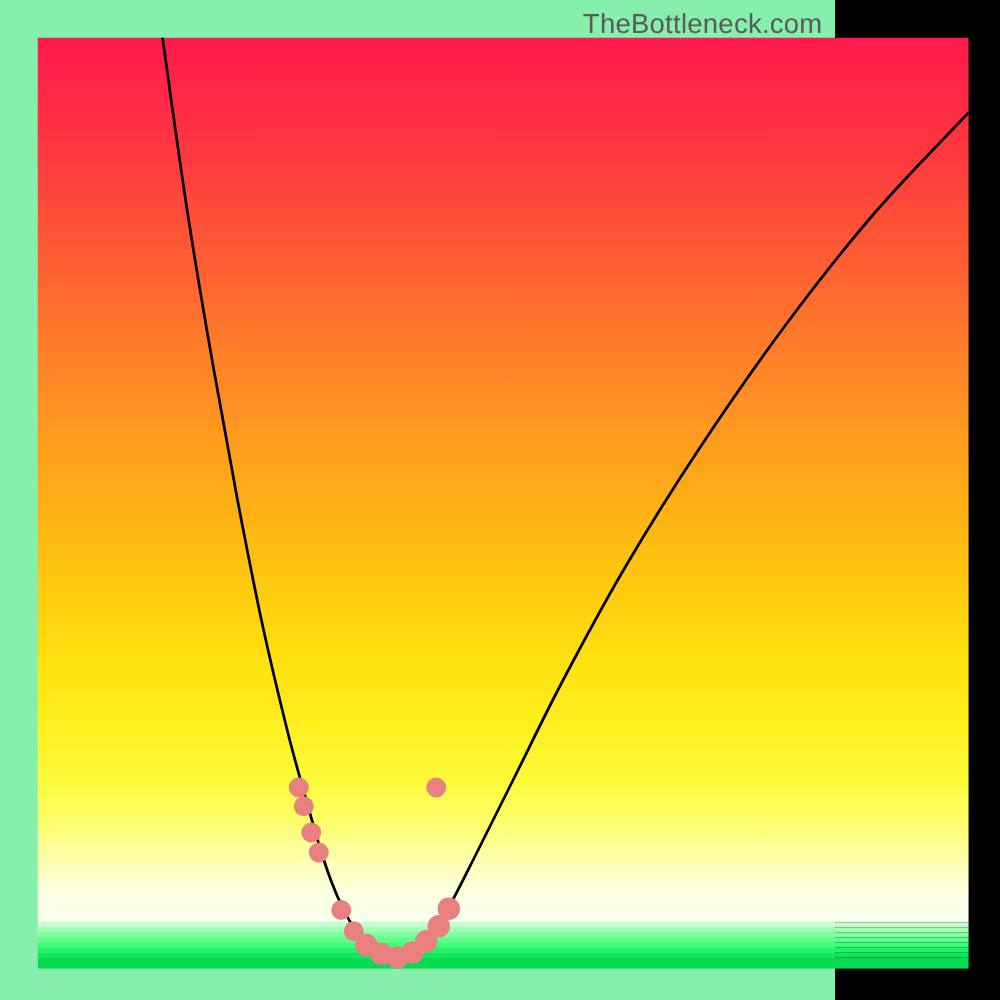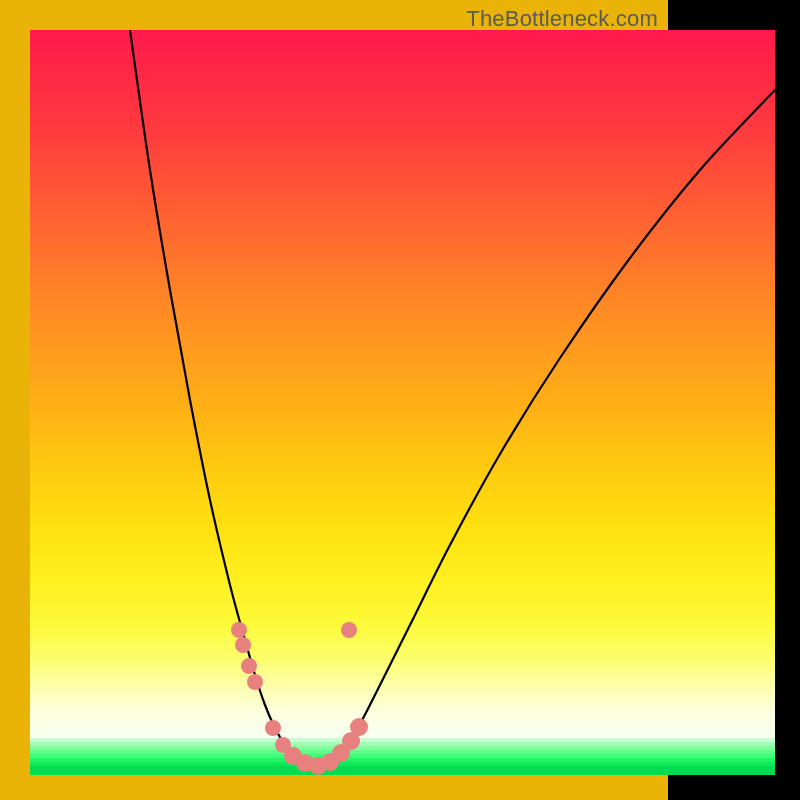--- a/index.html
+++ b/index.html
@@ -10,21 +10,21 @@
     background: #000;
     overflow: hidden;
     font-family: Arial, Helvetica, sans-serif;
   }
   .frame {
     position: absolute;
     top: 0;
     left: 0;
     width: 668px;
     height: 800px;
-    background: #eab308;
+    background: #86efac;
   }
   .watermark {
     position: absolute;
     top: 6px;
     right: 10px;
     color: #5a5a5a;
     font-size: 22px;
     font-weight: 500;
     letter-spacing: 0.2px;
     z-index: 50;

